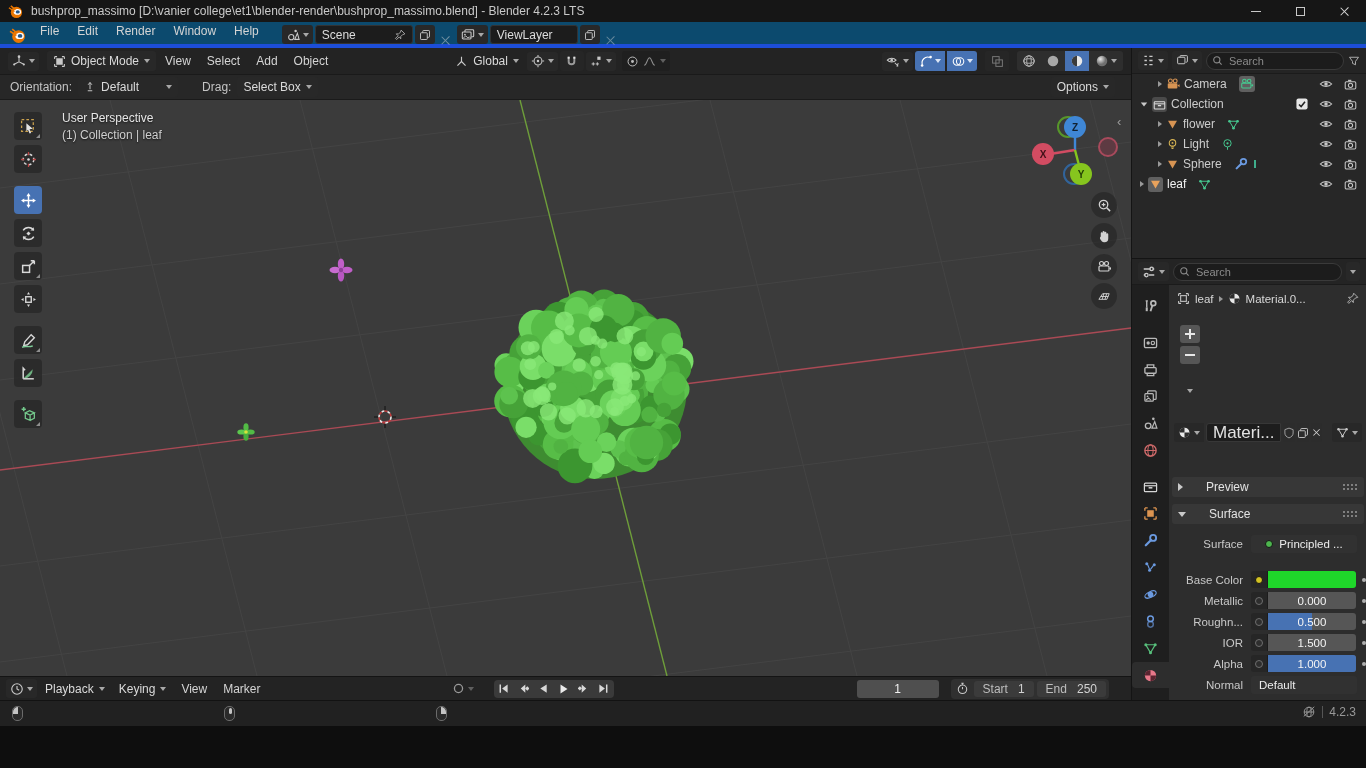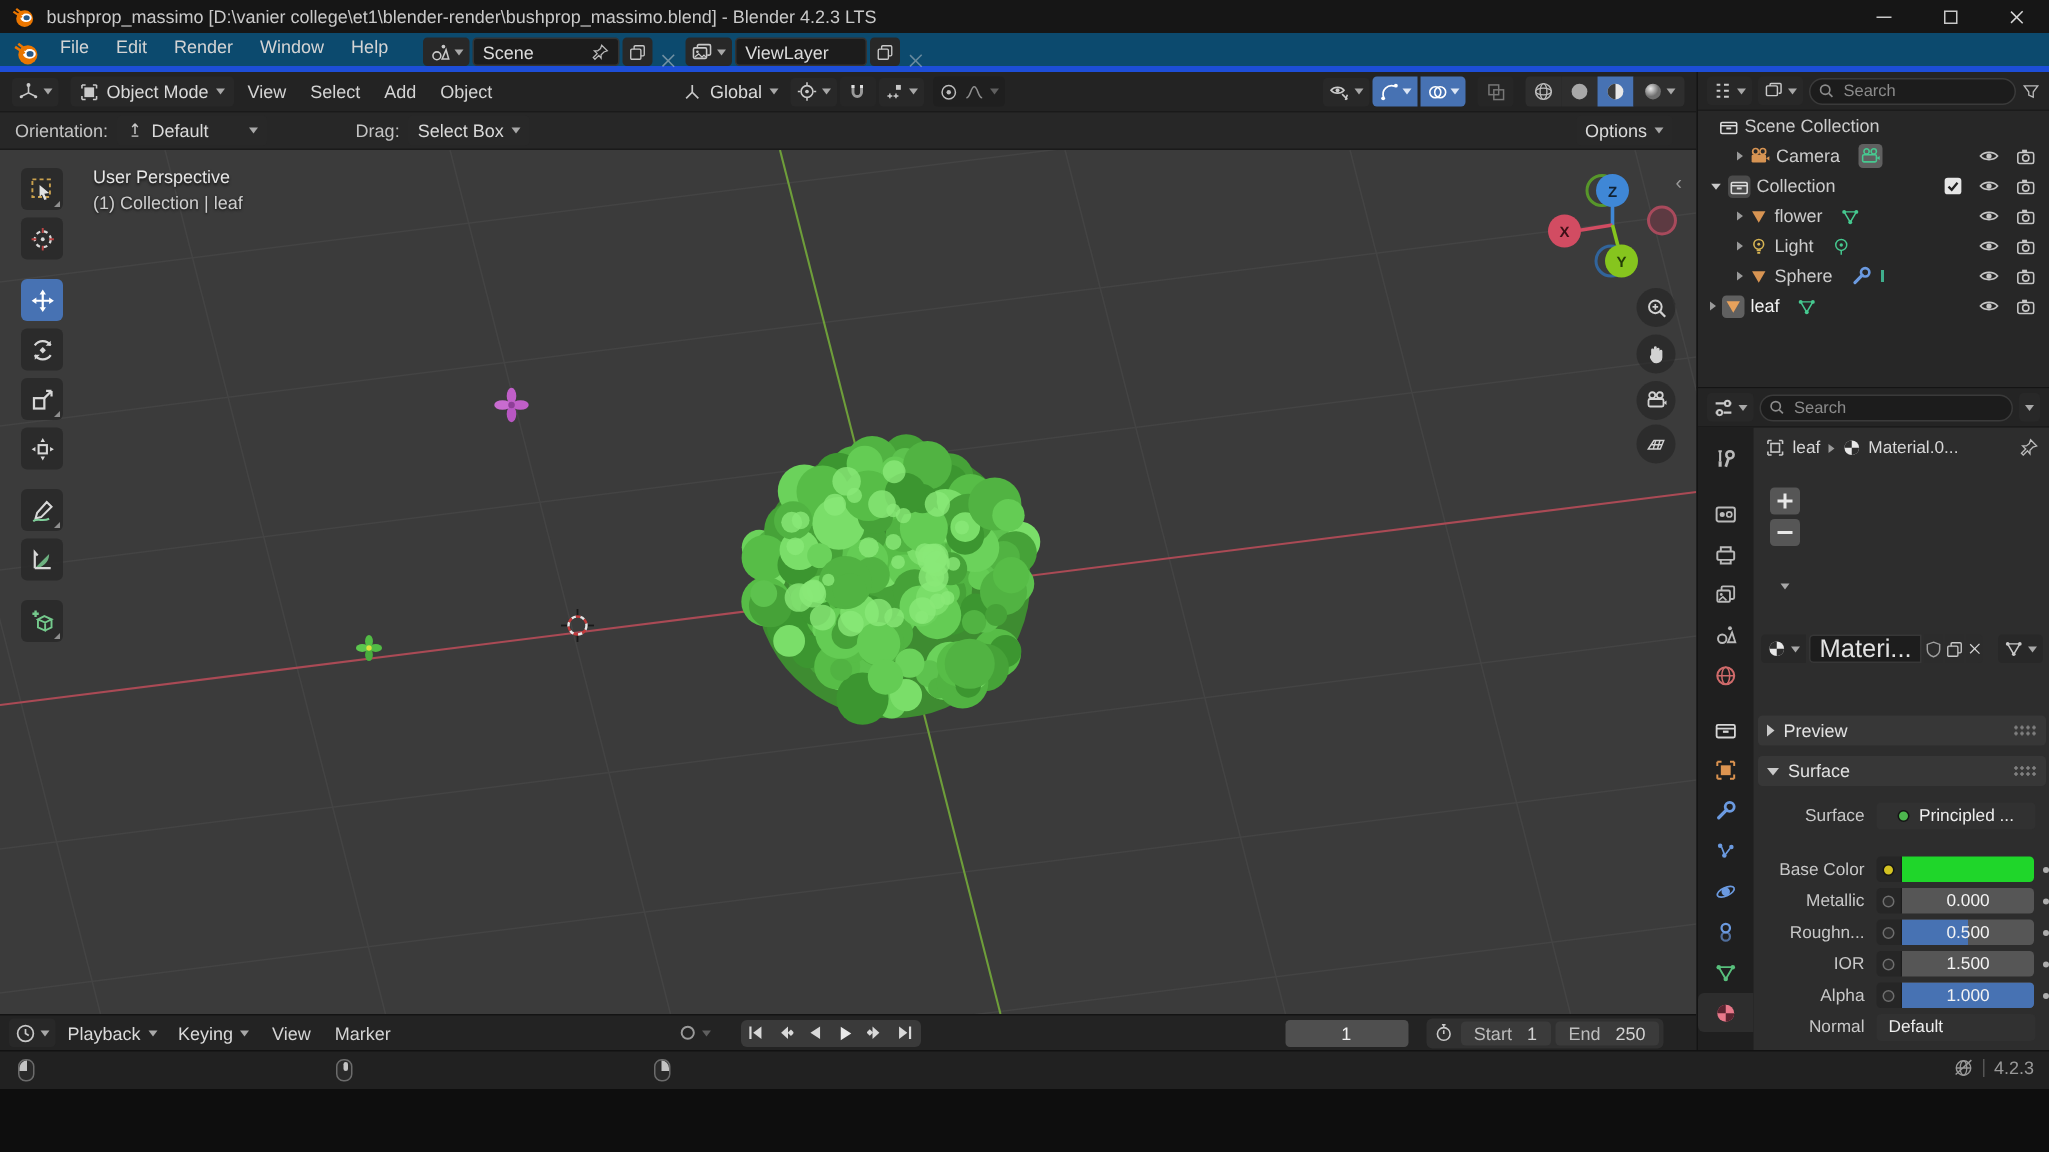--- a/index.html
+++ b/index.html
@@ -85,21 +85,21 @@
   .slotfoot{position:absolute;bottom:2px;left:6px;right:6px;display:flex;align-items:center;justify-content:space-between}
   .slotside{display:flex;flex-direction:column;margin-left:6px;gap:3px;align-items:center}
   .sq{width:20px;height:18px;background:#565656;border-radius:3px;position:relative}
   .sq.plus::before{content:"";position:absolute;left:5px;top:8px;width:10px;height:1.6px;background:#e8e8e8}
   .sq.plus::after{content:"";position:absolute;left:9.2px;top:4px;width:1.6px;height:10px;background:#e8e8e8}
   .sq.minus::before{content:"";position:absolute;left:5px;top:8px;width:10px;height:1.6px;background:#e8e8e8}
   .sqcv{width:20px;height:16px;display:flex;align-items:center;justify-content:center;margin-top:16px}
   .matrow{position:absolute;left:5px;top:138px;width:188px;display:flex;align-items:center;gap:2px}
   .namef{flex:1;height:19px;background:#1d1d1d;border:1px solid #373737;border-radius:3px 0 0 3px;display:flex;align-items:center;padding:0 6px;color:#e2e2e2;font-size:17px}
   .sbtn{width:20px;height:19px;background:#2c2c2c;display:flex;align-items:center;justify-content:center}
-  .phead{height:20px;background:#373737;border-radius:3px;display:flex;align-items:center;gap:6px;padding:0 6px;margin:0 3px;color:#e2e2e2}
+  .phead{height:20px;background:#373737;border-radius:3px;display:flex;align-items:center;gap:23px;padding:0 6px;margin:0 3px;color:#e2e2e2}
   .prow{display:flex;align-items:center;margin-top:4px;justify-content:flex-start;padding-left:2px}
   .plabel{width:72px;text-align:right;margin-right:8px;color:#c8c8c8;font-size:11.5px;flex:none}
   .sock{width:17px;height:17px;background:#262626;border-radius:3px 0 0 3px;display:flex;align-items:center;justify-content:center;flex:none;border-right:1px solid #1c1c1c}
   .dot{width:8px;height:8px;border-radius:50%;border:1px solid #141414;flex:none}
   .dot.dark{background:#2e2e2e;border-color:#6e6e6e}
   .dot.yellow{background:#d3c222}.dot.green{background:#4db54e}
   .val{position:relative;width:88px;height:17px;background:#565656;border-radius:0 3px 3px 0;display:flex;align-items:center;justify-content:center;overflow:hidden;color:#f4f4f4}
   .fill{position:absolute;left:0;top:0;bottom:0;background:#4772b3}
   .vtext{position:relative;font-size:11.5px}
   .wideval{width:106px;height:18px;background:#313131;border-radius:3px;display:flex;align-items:center;justify-content:center;gap:6px;color:#ededed;font-size:11.5px}
@@ -321,21 +321,21 @@
 
 <div class="abs vpt">
   <span style="color:#c4c4c4">Orientation:</span>
   <span class="hbtn">
     <svg width="12" height="12" viewBox="0 0 16 16">
         <path d="M8 2 v9 M8 2 l-2.5 3 M8 2 l2.5 3 M5 13 h6" stroke="#c9c9c9" stroke-width="1.3" fill="none"></path>
       </svg>
     <span>Default</span>
     <span class="cv" style="margin-left:22px"></span>
   </span>
-  <span style="margin-left:53px;color:#c4c4c4">Drag:</span>
+  <span style="margin-left:18px;color:#c4c4c4">Drag:</span>
   <span class="hbtn">
     <span>Select Box</span>
       <span class="cv"></span>
   </span>
   <span class="grow"></span>
   <span class="hbtn" style="margin-right:6px">
     <span>Options</span>
       <span class="cv"></span>
   </span>
 </div>
@@ -814,28 +814,20 @@
           <circle cx="7" cy="7" r="4.5" fill="none" stroke="#8b8b8b" stroke-width="1.6"></circle>
           <path d="M10.5 10.5 L14 14" stroke="#8b8b8b" stroke-width="1.6"></path>
         </svg>
       <input placeholder="Search" style="">
     </span>
     <svg width="12" height="12" viewBox="0 0 16 16">
         <path d="M2 3 h12 L10 8.5 V13 l-4-1.8 V8.5 Z" fill="none" stroke="#b9b9b9" stroke-width="1.2"></path>
       </svg>
   </div>
 
-  <div class="orow" style="padding-left:14px">
-    <svg width="13" height="13" viewBox="0 0 16 16">
-        <rect x="1.5" y="4.5" width="13" height="9" rx="1" fill="none" stroke="#dcdcdc" stroke-width="1.3"></rect>
-        <path d="M1.5 7.2 h13" stroke="#dcdcdc" stroke-width="1.3"></path>
-        <rect x="6" y="8.6" width="4" height="1.6" fill="#dcdcdc"></rect>
-      </svg>
-    <span>Scene Collection</span>
-  </div>
 
   <div class="orow" style="padding-left:26px">
     <span class="cvr"></span>
     <svg width="14" height="14" viewBox="0 0 16 16">
         <circle cx="5" cy="4.5" r="2.2" fill="none" stroke="#d79453" stroke-width="1.3"></circle>
         <circle cx="10.5" cy="4.5" r="2.2" fill="none" stroke="#d79453" stroke-width="1.3"></circle>
         <rect x="2" y="7" width="11" height="6" rx="1" fill="#d79453"></rect>
         <path d="M13 9.8 L15.5 8.2 v3.4 Z" fill="#d79453"></path>
       </svg>
     <span>Camera</span>

